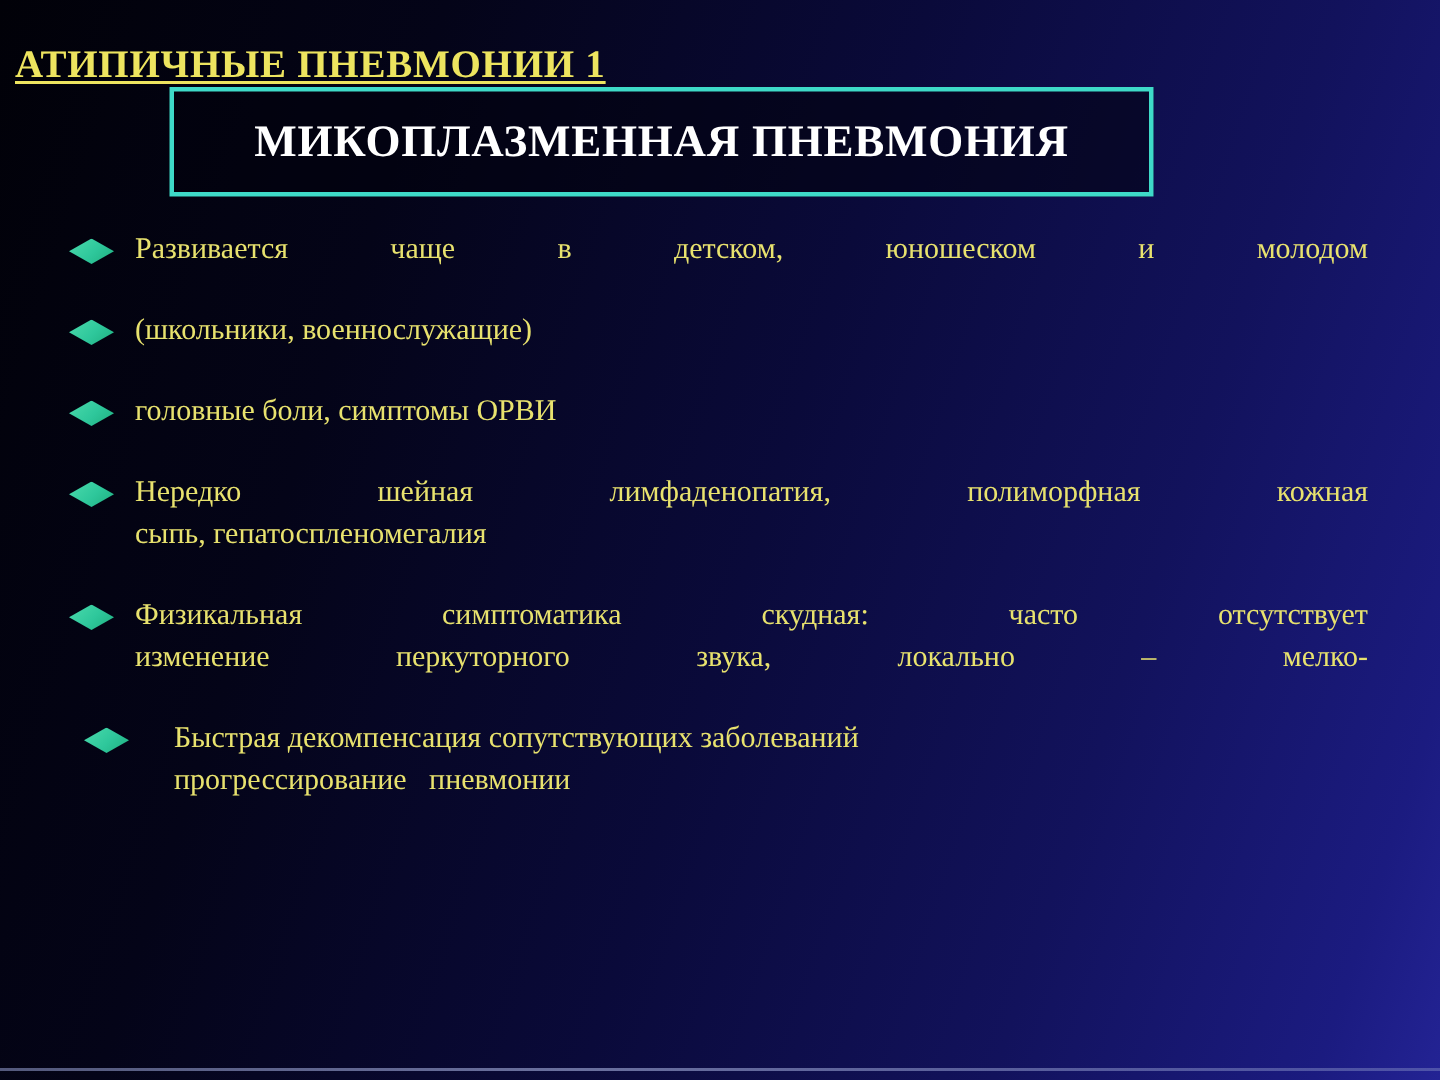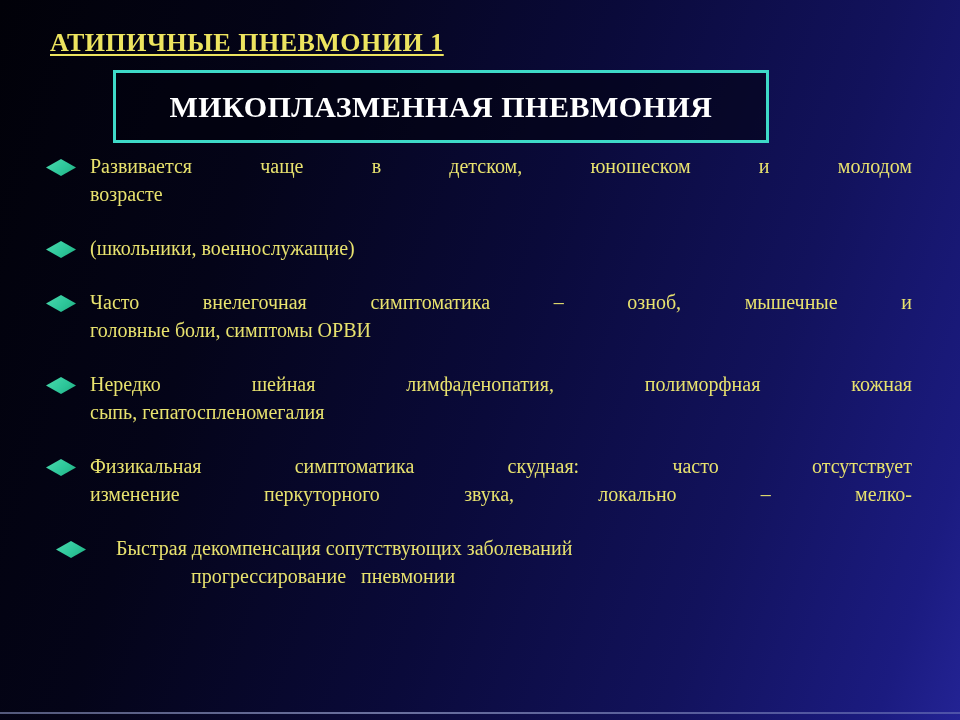--- a/index.html
+++ b/index.html
@@ -24,26 +24,25 @@
   .heading {
     position: absolute;
     left: 10px;
     top: 28px;
     font-size: 26px;
     font-weight: bold;
     letter-spacing: 0.5px;
     color: #EDE45F;
     text-decoration: underline;
     text-underline-offset: 3px;
-    margin-left: 40px;
   }
   .title-box {
     position: absolute;
     left: 113px;
-    top: 70px;
+    top: 58px;
     width: 650px;
     height: 67px;
     border: 3px solid #3EDAC8;
     background: rgba(1, 1, 12, 0.55);
     display: flex;
     align-items: center;
     justify-content: center;
   }
   .title-box span {
     color: #FFFFFF;
@@ -83,21 +82,20 @@
     line-height: 28px;
   }
   .line {
     text-align: left;
   }
   .line.justify {
     text-align: justify;
     text-align-last: justify;
   }
   .line.indent {
-    margin-left: 75px;
   }
   .bottom-line {
     position: absolute;
     left: 0;
     right: 0;
     bottom: 6px;
     height: 2px;
     background: linear-gradient(90deg,
       rgba(150,160,210,0.55) 0%,
       rgba(170,180,225,0.6) 40%,
@@ -113,33 +111,31 @@
 
   <div class="title-box">
     <span>МИКОПЛАЗМЕННАЯ ПНЕВМОНИЯ</span>
   </div>
 
   <div class="bullets" id="bullets">
       <div class="bullet-item">
         <span class="diamond"></span>
         <div class="btext">
           <div class="line justify">Развивается чаще в детском, юношеском и молодом</div>
-          <div class="line">возрасте</div>
         </div>
       </div>
       <div class="bullet-item">
         <span class="diamond"></span>
         <div class="btext">
           <div class="line">(школьники, военнослужащие)</div>
         </div>
       </div>
       <div class="bullet-item">
         <span class="diamond"></span>
         <div class="btext">
-          <div class="line justify">Часто внелегочная симптоматика – озноб, мышечные и</div>
           <div class="line">головные боли, симптомы ОРВИ</div>
         </div>
       </div>
       <div class="bullet-item">
         <span class="diamond"></span>
         <div class="btext">
           <div class="line justify">Нередко шейная лимфаденопатия, полиморфная кожная</div>
           <div class="line">сыпь, гепатоспленомегалия</div>
         </div>
       </div>

